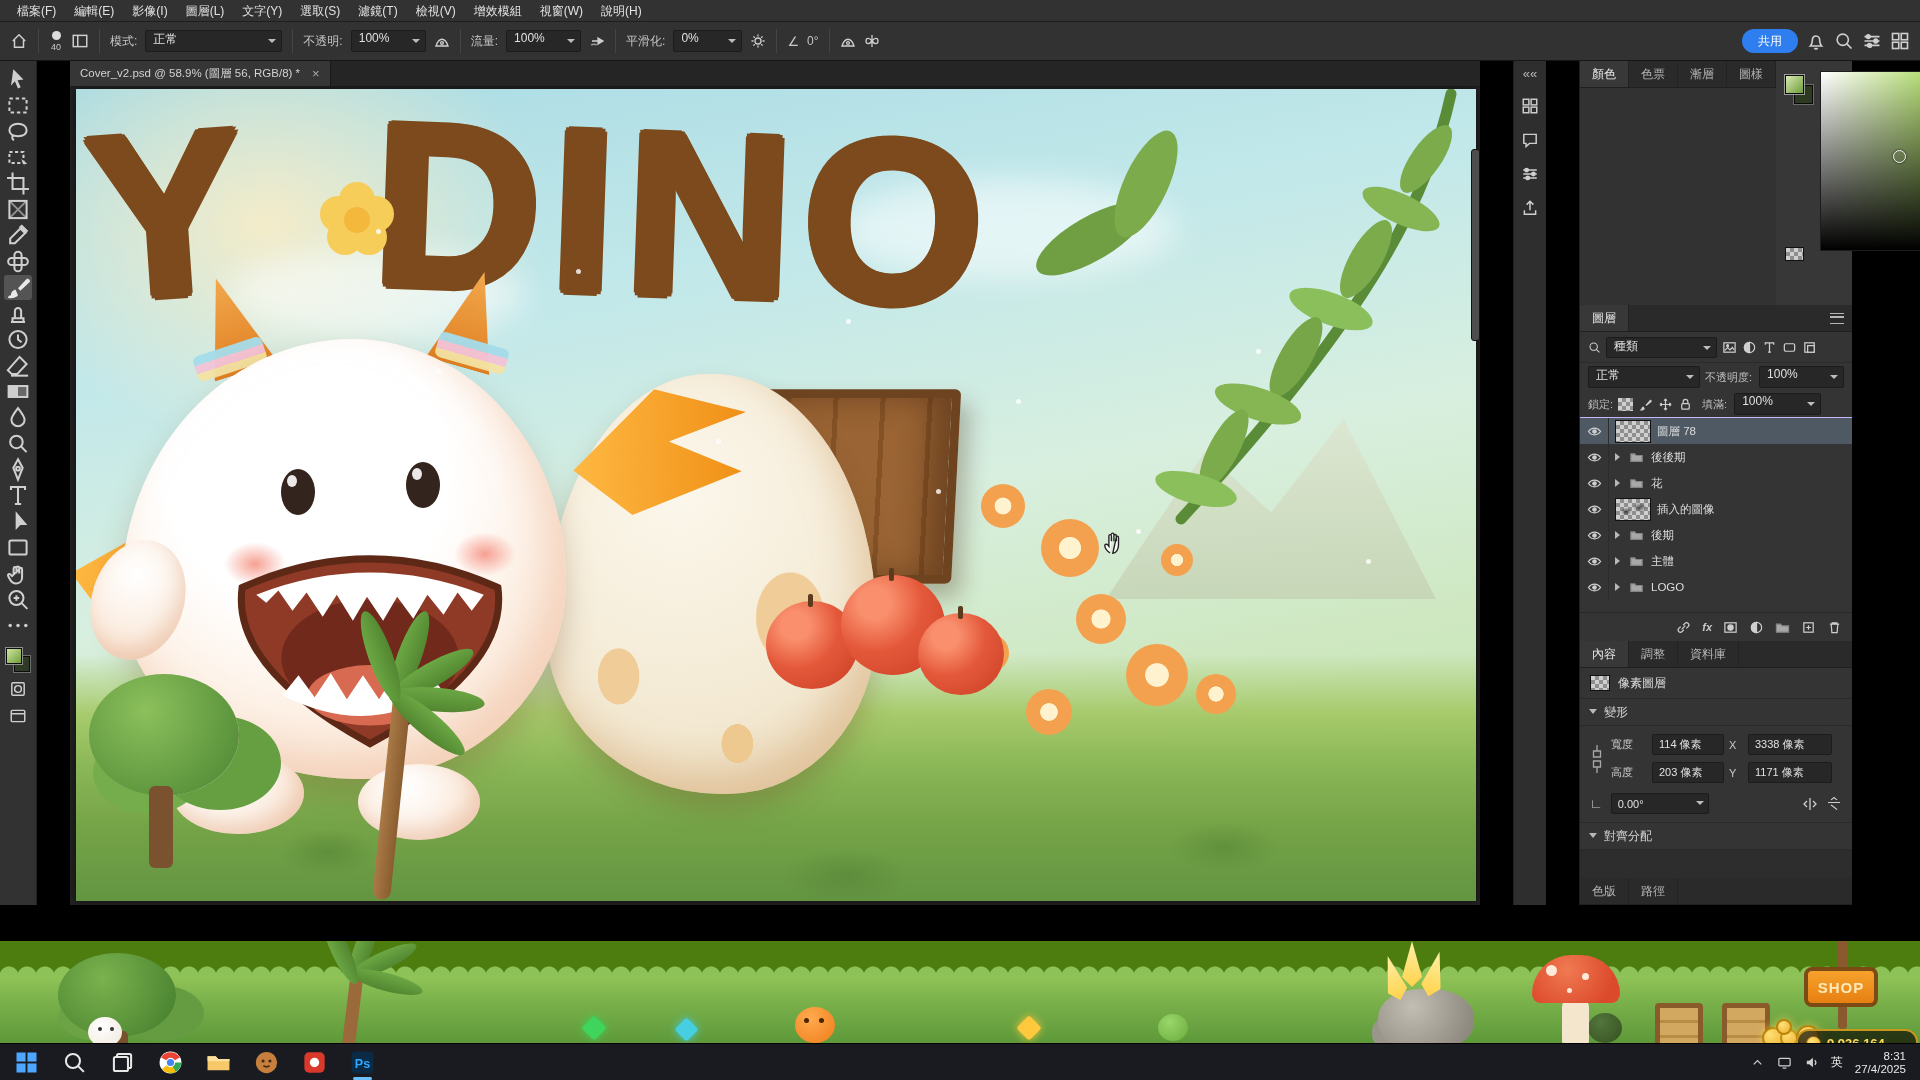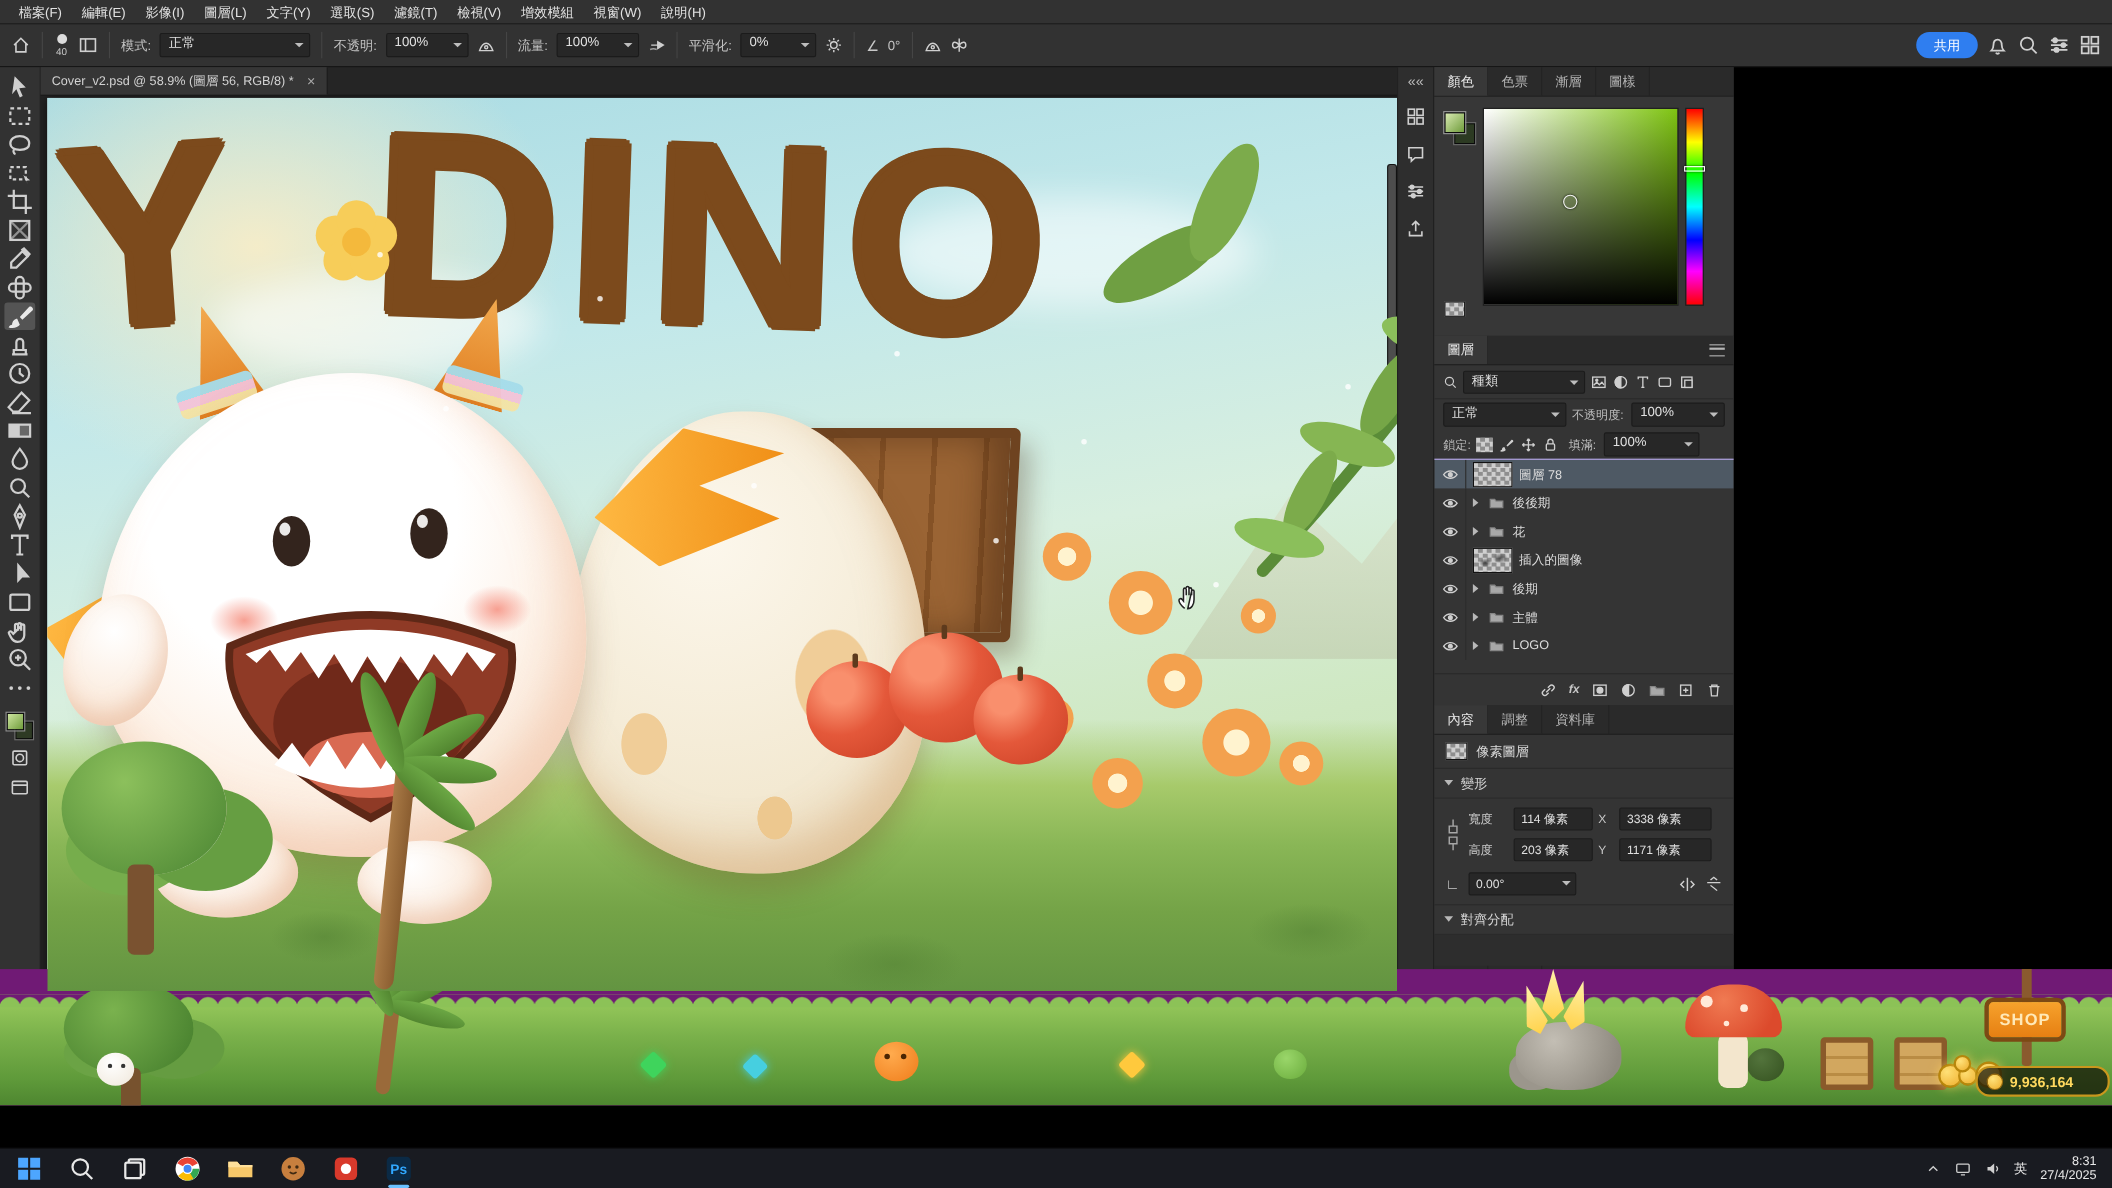--- a/index.html
+++ b/index.html
@@ -24,21 +24,21 @@
         height:20px;display:flex;align-items:flex-start;padding:0 18px 0 7px;font-size:12px;color:#e0e0e0;white-space:nowrap;}
   .drop::after{content:"";position:absolute;right:5px;top:8px;border:4px solid transparent;border-top-color:#bdbdbd;}
   .brushpv{display:flex;flex-direction:column;align-items:center;line-height:10px;margin:0 2px;}
   .brushpv .dot{width:9px;height:9px;border-radius:50%;background:#dcdcdc;margin-bottom:2px;}
   .brushpv .num{font-size:9px;color:#c9c9c9;}
   #share-btn{background:#2f7ef0;color:#fff;border-radius:14px;height:24px;display:flex;align-items:center;
              padding:0 16px;font-size:12px;}
   .bar-icon{width:20px;height:20px;display:flex;align-items:center;justify-content:center;}
 
   
-  #main{position:absolute;left:0;top:61px;width:1576px;height:844px;display:flex;}
+  #main{position:absolute;left:0;top:61px;width:1852px;height:844px;display:flex;gap:33px;}
 
   
   #toolbar{width:37px;background:#323232;border-right:1px solid #242424;display:flex;flex-direction:column;
            align-items:center;padding-top:6px;box-sizing:border-box;gap:1px;}
   .tool{width:28px;height:25px;display:flex;align-items:center;justify-content:center;border-radius:3px;}
   .tool.selected{background:#545454;}
   #tool-swatches{position:relative;width:26px;height:26px;margin-top:8px;}
   #tool-swatches .fg{position:absolute;left:1px;top:1px;width:14px;height:14px;border:1px solid #0c0c0c;
                      outline:1px solid #8e8e8e;background:linear-gradient(135deg,#cfe6a1,#6f9c3b);z-index:2;}
   #tool-swatches .bg{position:absolute;right:1px;bottom:1px;width:14px;height:14px;border:1px solid #0c0c0c;
@@ -164,21 +164,21 @@
 
   
   #dock{width:273px;background:#323232;border-left:1px solid #1e1e1e;display:flex;flex-direction:column;box-sizing:border-box;}
   .panel-tabs{height:26px;background:#2a2a2a;display:flex;align-items:stretch;border-bottom:1px solid #202020;}
   .ptab{display:flex;align-items:center;padding:0 12px;font-size:12px;color:#b5b5b5;border-right:1px solid #232323;}
   .ptab.active{background:#383838;color:#eaeaea;}
   .panel-menu{margin-left:auto;margin-right:8px;align-self:center;width:14px;height:9px;
               border-top:1.5px solid #b5b5b5;border-bottom:1.5px solid #b5b5b5;position:relative;}
   .panel-menu::after{content:"";position:absolute;left:0;top:2.5px;width:100%;height:1.5px;background:#b5b5b5;}
 
-  #color-panel{height:244px;display:flex;flex-direction:column;justify-content:space-between;}
+  #color-panel{height:244px;display:flex;flex-direction:row;justify-content:space-between;}
   #color-body{position:relative;flex:1;background:#373737;}
   #fg-swatch{position:absolute;left:9px;top:14px;width:17px;height:17px;border:1px solid #0a0a0a;outline:1px solid #9a9a9a;
              background:linear-gradient(135deg,#d9eab2,#6f9c3b);z-index:2;}
   #bg-swatch{position:absolute;left:18px;top:24px;width:17px;height:17px;border:1px solid #0a0a0a;outline:1px solid #6a6a6a;
              background:#2c3a22;}
   #satsq{position:absolute;left:44px;top:10px;width:176px;height:178px;border:1px solid #1d1d1d;
          background:linear-gradient(to bottom,rgba(0,0,0,0),#000),linear-gradient(to right,#fff,#7fc412);}
   #satsq .marker{position:absolute;left:72px;top:78px;width:11px;height:11px;border:1.6px solid #f2f2f2;border-radius:50%;
                  box-shadow:0 0 2px #000;}
   #huestrip{position:absolute;left:228px;top:10px;width:15px;height:178px;border:1px solid #1d1d1d;
@@ -231,21 +231,21 @@
         padding:0 6px;font-size:11px;color:#e0e0e0;white-space:nowrap;}
   #chain{grid-row:1/3;width:14px;height:36px;}
   #p-angle{display:flex;align-items:center;gap:8px;padding:6px 10px 8px 10px;border-bottom:1px solid #2a2a2a;}
   .angle-glyph{font-size:13px;color:#c9c9c9;}
   #angle-box{width:74px;position:relative;padding-right:16px;}
   #angle-box::after{content:"";position:absolute;right:4px;top:7px;border:4px solid transparent;border-top-color:#bdbdbd;}
   #dock-filler{flex:1;background:#2d2d2d;}
   #dock-tabs{height:26px;}
 
   
-  #desktop{position:absolute;left:0;top:881px;width:1920px;height:124px;background:#701a75;overflow:hidden;}
+  #desktop{position:absolute;left:0;top:941px;width:1920px;height:124px;background:#4d7c0f;overflow:hidden;}
   #ground{position:absolute;left:0;bottom:0;width:100%;height:92px;
           background:linear-gradient(180deg,#93c659 0,#79b04a 30px,#5f9a3a 68px,#4e8630 100%);}
   #ground::before{content:"";position:absolute;left:0;top:-9px;width:100%;height:12px;
           background:radial-gradient(circle at 9px 12px,#8cc257 9px,transparent 10px);background-size:18px 12px;}
   .dz{position:absolute;}
   #w-tree .crown{position:absolute;left:0;top:0;width:118px;height:84px;border-radius:50%;
       background:radial-gradient(circle at 38% 30%,#7ab24e,#4c8531 82%);
       box-shadow:42px 18px 0 -14px #659c41,-18px 22px 0 -18px #6ba345;}
   #w-tree .trunk{position:absolute;left:52px;top:78px;width:18px;height:44px;background:#77522e;border-radius:5px;}
   #w-palm .ptrunk{position:absolute;left:46px;top:22px;width:13px;height:86px;background:#9a6a3a;border-radius:8px;transform:rotate(7deg);}

